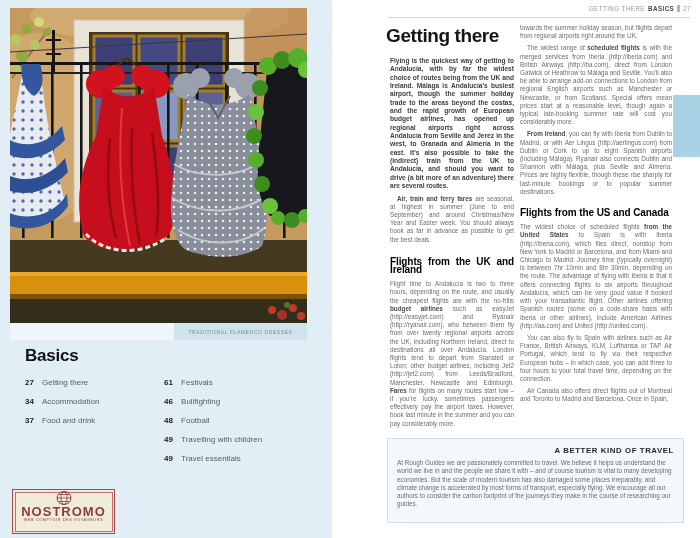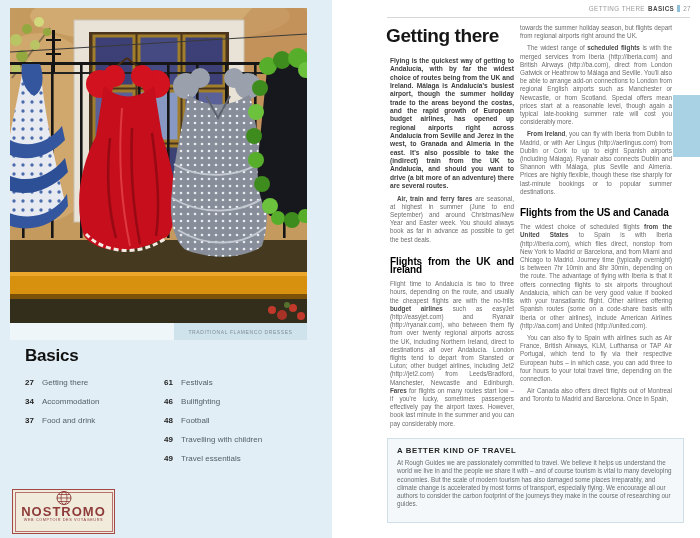--- a/index.html
+++ b/index.html
@@ -43,21 +43,21 @@
   .col1{left:58px;top:57px;width:124px;height:376px;}
   .col2{left:188px;top:24px;width:152px;height:409px;}
   .col p{margin:0 0 4px 0;}
   .col b{color:#4a4a4a;}
   .intro{font-size:6.6px;line-height:8.35px;font-weight:700;color:#3d3d3d;}
   .ind{text-indent:7px;}
   .subhead{font-size:10px;font-weight:700;color:#000;margin:14px 0 6px 0;letter-spacing:-.1px;}
   .col2 .subhead{margin-top:13px;}
   .info-box{position:absolute;left:55px;top:438px;width:297px;height:85px;background:#f4f8fa;
     border:1px solid #cfe0e8;box-sizing:border-box;padding:7px 9px;}
-  .info-box h3{margin:0 0 4px 0;font-size:7.8px;font-weight:700;color:#262626;letter-spacing:.6px;}
+  .info-box h3{margin:0 0 4px 13px;font-size:7.8px;font-weight:700;color:#262626;letter-spacing:.6px;text-align:right;}
   .info-box p{margin:0;font-size:6.3px;line-height:8.3px;color:#6c6c6c;}
   .side-tab{position:absolute;left:341px;top:95px;width:27px;height:62px;background:#a9d3e4;}
 </style>
 </head>
 <body>
 
 <div class="left-page">
 
   <div class="photo">
     <svg width="297" height="315" viewBox="0 0 297 315">

